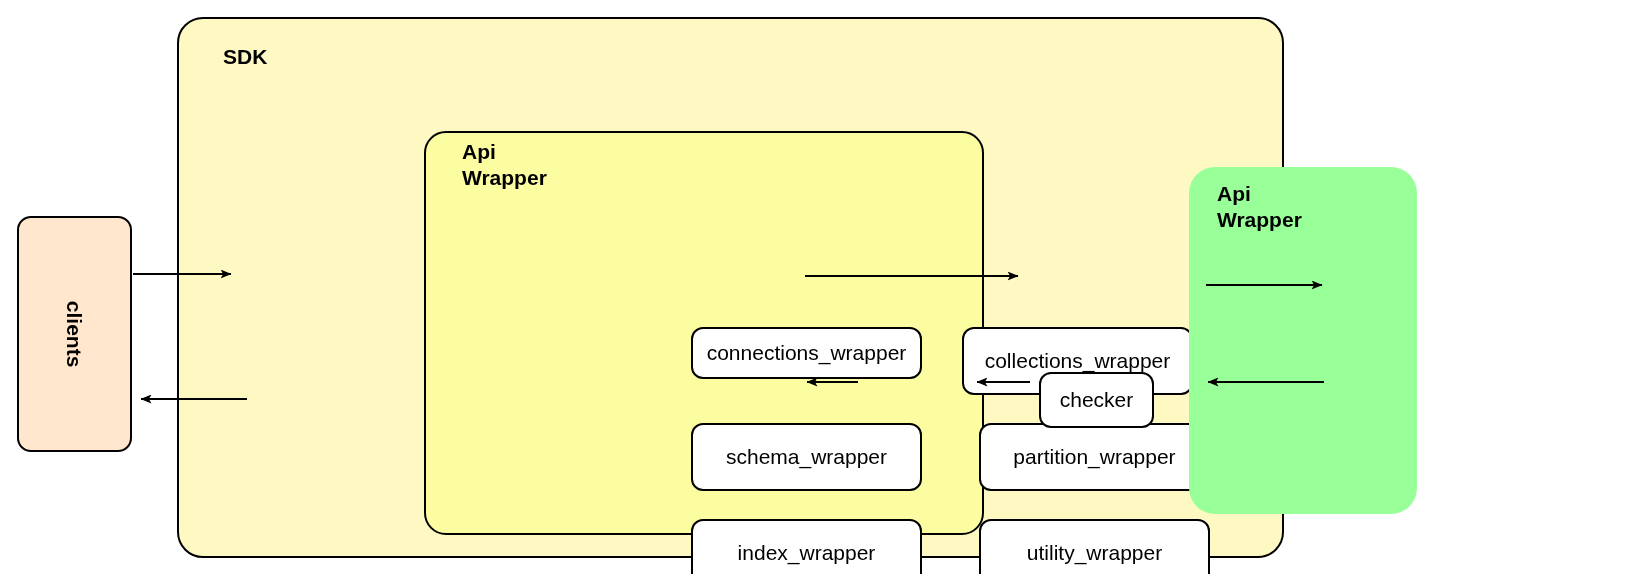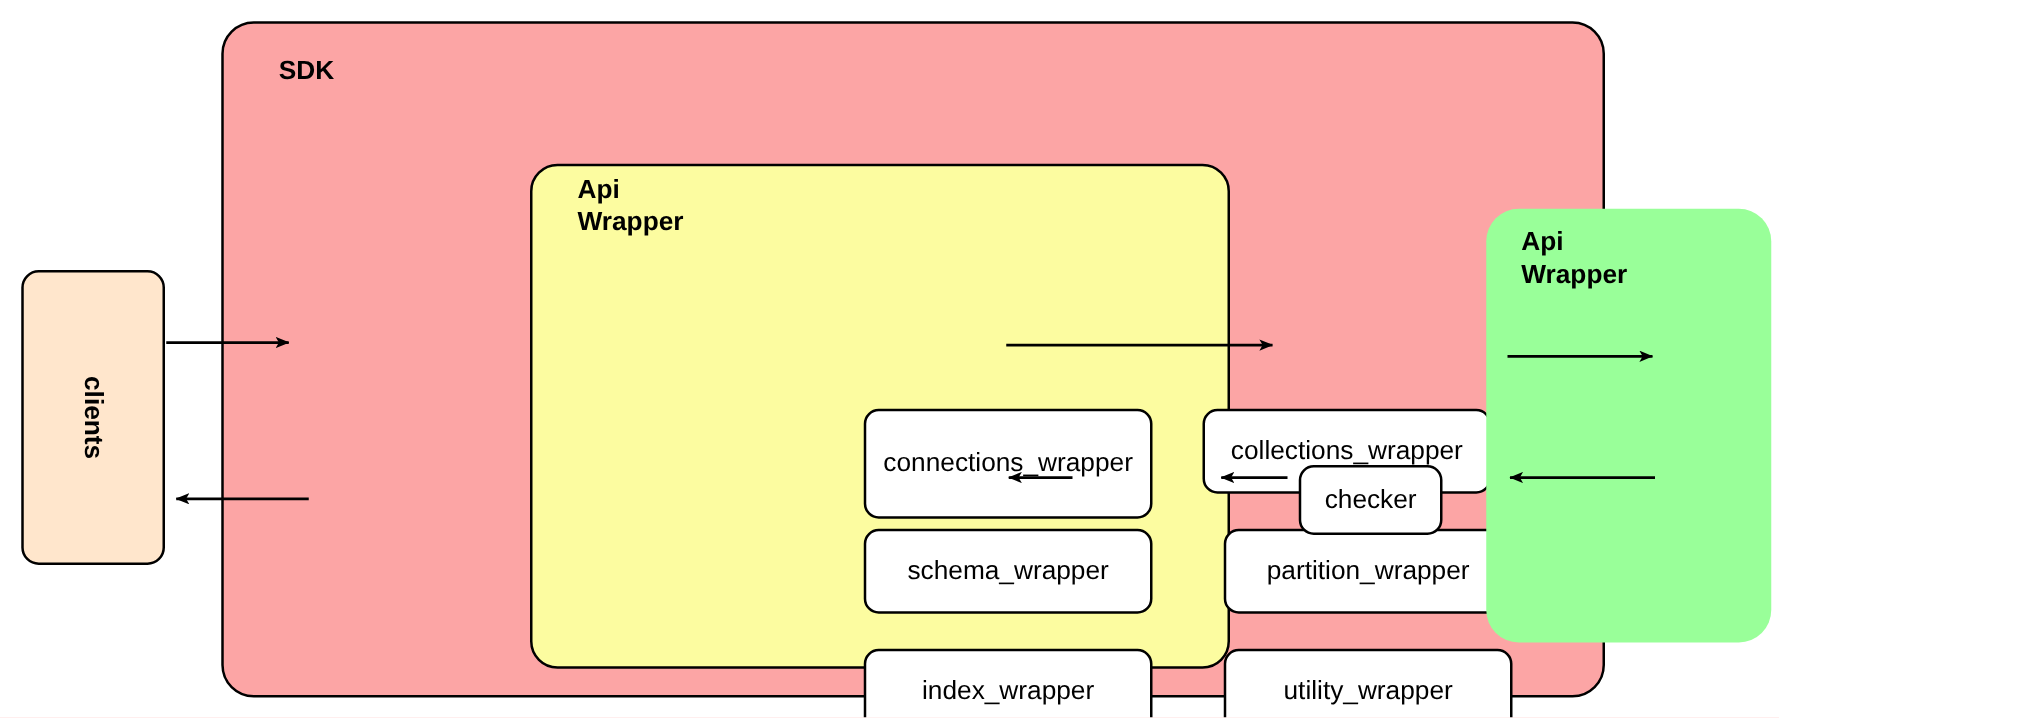--- a/index.html
+++ b/index.html
@@ -32,21 +32,21 @@
     white-space: nowrap;
     line-height: 1.15;
   }
 
   
   #sdk-container {
     left: 177px;
     top: 17px;
     width: 1107px;
     height: 541px;
-    background: #fca5a5;
+    background: #fef9c3;
     border: 2px solid #000000;
     border-radius: 26px;
     display: block;
   }
   #sdk-title {
     position: absolute;
     left: 44px;
     top: 26px;
     font-size: 21px;
     font-weight: bold;
@@ -117,21 +117,21 @@
     width: 229px;
     height: 380px;
     background: #e6e6e6;
     border-radius: 18px;
   }
   #box-milvus .lbl {
     font-size: 21px;
     font-weight: bold;
   }
 
-  #box-connections { left: 265px; top: 194px;  width: 231px; height: 88px; }
+  #box-connections { left: 265px; top: 194px;  width: 231px; height: 52px; }
   #box-schema      { left: 265px; top: 290px;  width: 231px; height: 68px; }
   #box-index       { left: 265px; top: 386px;  width: 231px; height: 68px; }
   #box-collections { left: 536px; top: 194px;  width: 231px; height: 68px; }
   #box-partition   { left: 553px; top: 290px;  width: 231px; height: 68px; }
   #box-utility     { left: 553px; top: 386px;  width: 231px; height: 68px; }
 
   #box-checker {
     left: 860px; top: 353px; width: 115px; height: 56px;
     border-radius: 12px;
   }

